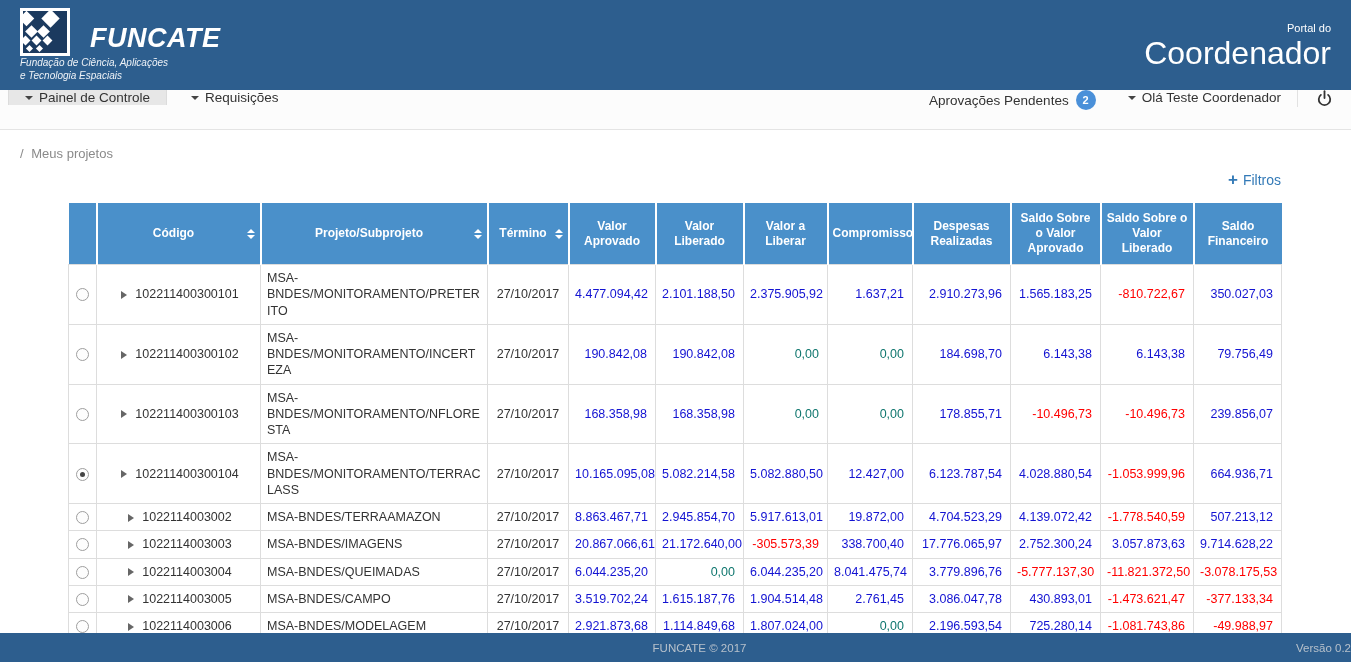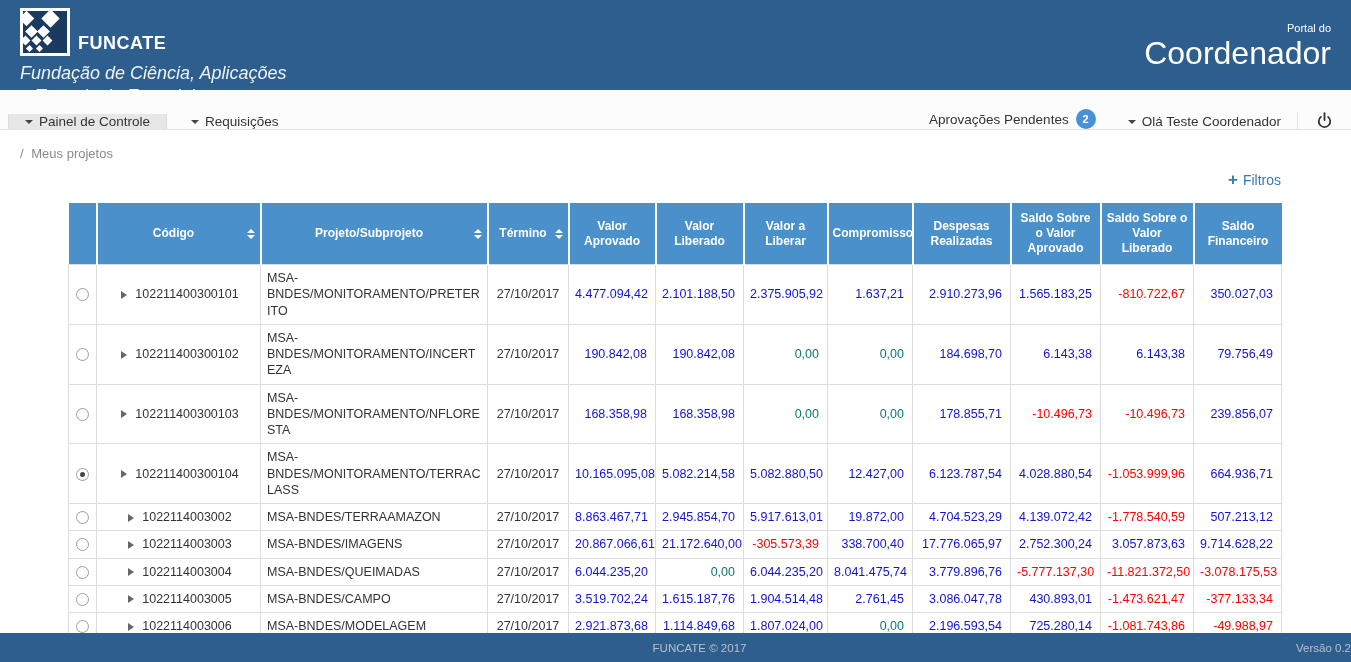--- a/index.html
+++ b/index.html
@@ -15,28 +15,28 @@
   body{
     width:1351px;height:662px;overflow:hidden;background:#fff;
     font-family:"Liberation Sans", sans-serif;color:#333;
     display:flex;flex-direction:column;position:relative;
   }
   
   .banner{height:90px;background:var(--header-bg);display:flex;justify-content:space-between;flex:0 0 auto;}
   .brand{padding:8px 0 0 20px;color:#fff;}
   .brand-top{display:flex;align-items:flex-end;}
   .logo-svg{display:block;}
-  .brand-name{font-size:18px;font-weight:bold;letter-spacing:.5px;margin-left:8px;line-height:1;padding-bottom:4px;}
-  .brand-sub{font-size:18px;font-style:italic;line-height:1.3;margin-top:6px;color:#eef2f7;}
+  .brand-name{font-size:27px;font-weight:bold;font-style:italic;letter-spacing:.5px;margin-left:20px;line-height:1;padding-bottom:4px;}
+  .brand-sub{font-size:10px;font-style:italic;line-height:1.3;margin-top:0;color:#eef2f7;}
   .portal{padding:22px 20px 0 0;text-align:right;color:#fff;line-height:1.15;}
   .portal-line1{font-size:11px;}
   .portal-line2{font-size:32px;}
   
   .navbar{height:40px;background:#fcfcfc;border-bottom:1px solid #e4e4e4;display:flex;justify-content:space-between;flex:0 0 auto;font-size:13.5px;}
-  .nav-left,.nav-right{display:flex;align-items:flex-end;}
+  .nav-left,.nav-right{display:flex;align-items:flex-start;}
   .nav-item{display:flex;align-items:center;padding:0 16px;color:#333;cursor:pointer;white-space:nowrap;}
   .nav-item.active{background:#e7e7e7;border-left:1px solid #dcdcdc;border-right:1px solid #dcdcdc;}
   .nav-left .nav-item{margin-left:8px;}
   .caret-down{display:inline-block;width:0;height:0;border-left:4px solid transparent;border-right:4px solid transparent;border-top:4px solid #444;margin-right:6px;}
   .badge{display:inline-flex;align-items:center;justify-content:center;min-width:20px;height:20px;padding:0 5px;margin-left:7px;border-radius:10px;background:var(--badge-bg);color:#fff;font-size:11px;font-weight:bold;}
   .nav-power{display:flex;align-items:center;padding:0 18px;border-left:1px solid #e2e2e2;cursor:pointer;}
   
   .content{flex:1 1 auto;overflow:hidden;}
   .breadcrumb{margin:16px 0 0 20px;font-size:13px;color:#8a8a8a;}
   .breadcrumb .crumb{margin-left:4px;}

